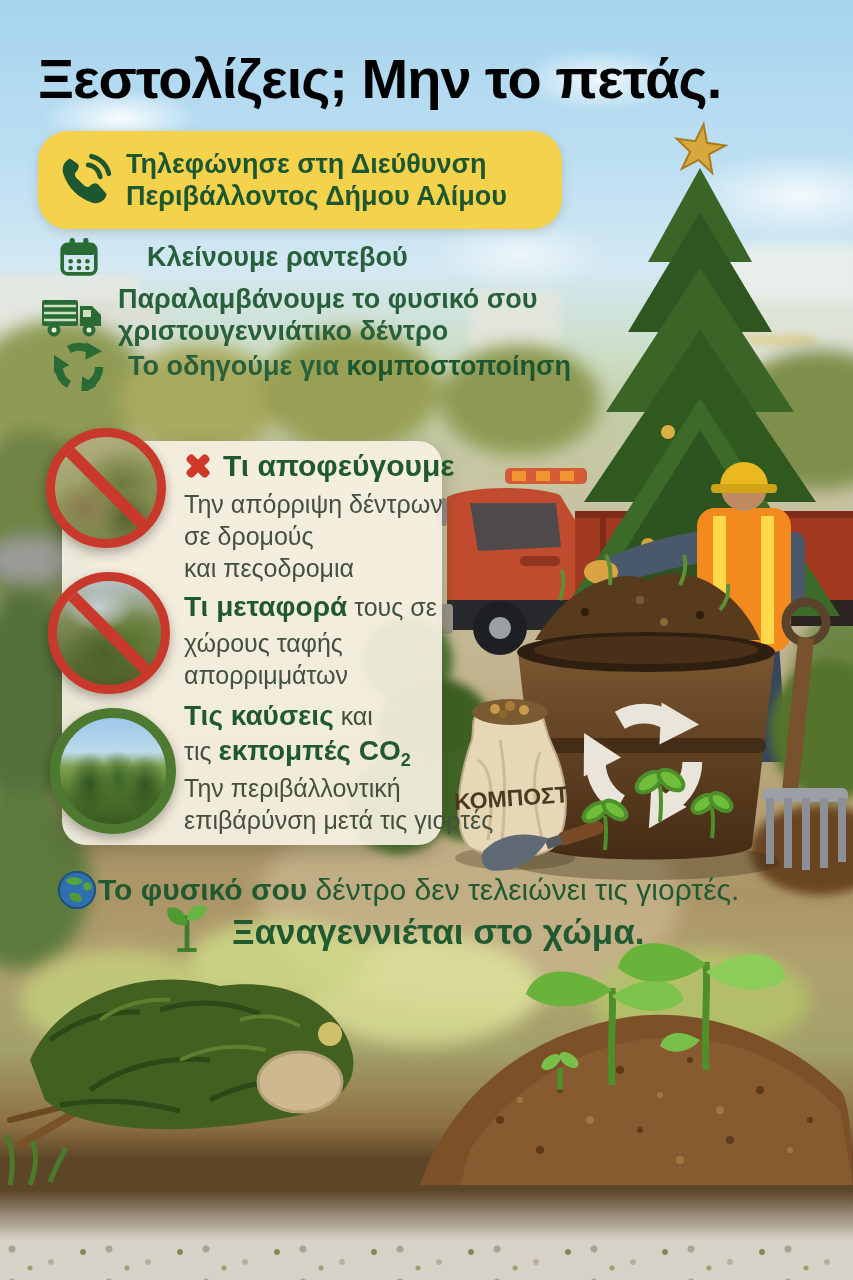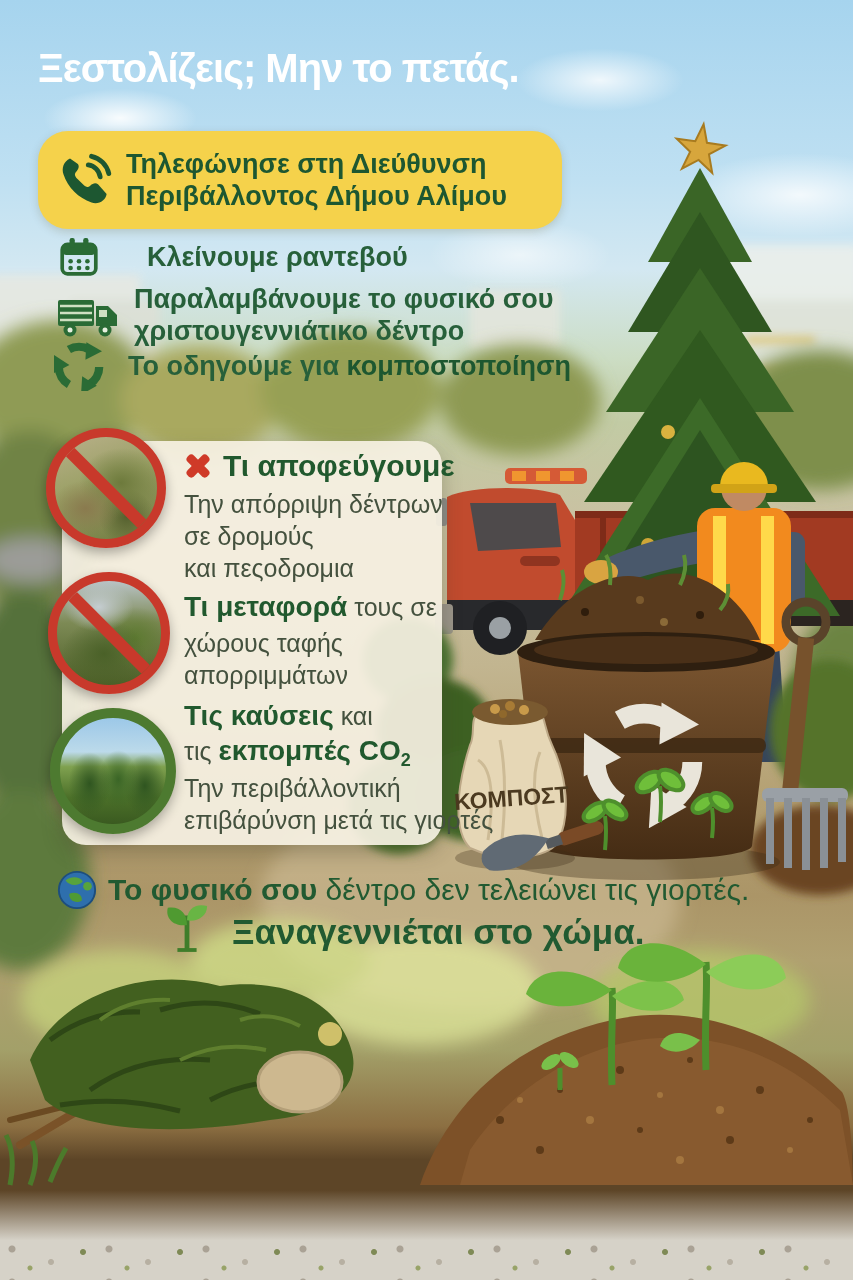--- a/index.html
+++ b/index.html
@@ -17,30 +17,30 @@
       radial-gradient(130px 50px at 520px 255px, rgba(255,255,255,.6), transparent 70%),
       linear-gradient(180deg,
         #a6d4ee 0%, #bfe0f2 14%, #d3e8f2 21%,
         #ccddc4 28%, #c2cba4 33%, #c9c2a2 40%,
         #c2b590 52%, #b5a173 62%, #ab9567 70%,
         #b0a070 75%, #a3a069 82%, #8c6f42 88%,
         #5d4527 90.6%, #5d4527 93%,
         #d6d2c8 96.9%, #d6d2c8 100%);}
 
   
-  .title{left:38px;top:46px;width:800px;font-size:40px;font-weight:800;
-    color:#ffffff;letter-spacing:-1px;}
+  .title{left:38px;top:46px;width:800px;font-size:56px;font-weight:800;
+    color:#000000;letter-spacing:-1px;}
   .badge{left:38px;top:131px;width:524px;height:98px;border-radius:30px;
     background:#f5d24b;display:flex;align-items:center;gap:14px;
     padding:0 18px;box-sizing:border-box;box-shadow:0 3px 10px rgba(80,60,0,.18);}
   .badge-text{font-size:27px;font-weight:700;color:#1d5731;line-height:1.2;}
   .step{display:flex;align-items:center;gap:14px;color:#27603a;}
   .step-label{font-size:27px;font-weight:600;color:#27603a;line-height:1.2;}
   .step1{left:58px;top:236px;gap:47px;}
-  .step2{left:56px;top:283px;align-items:center;}
+  .step2{left:40px;top:283px;align-items:center;}
   .step3{left:54px;top:341px;gap:24px;}
   .bold-green{font-weight:800;color:#1d5730;}
 
   
   .card{left:62px;top:441px;width:380px;height:404px;border-radius:24px;
     background:rgba(246,241,227,.92);box-shadow:0 8px 20px rgba(60,55,35,.3);}
   .circ{position:absolute;border-radius:50%;box-shadow:0 5px 12px rgba(0,0,0,.3);overflow:hidden;}
   .circ.red{border:9px solid #c8392b;}
   .circ.green{border:10px solid #4d7a30;}
   .circ .slash{position:absolute;left:-8%;top:50%;width:116%;height:12px;margin-top:-6px;
@@ -60,21 +60,21 @@
       radial-gradient(28px 42px at 55% 58%, #3a6526, transparent 70%),
       radial-gradient(30px 45px at 80% 64%, #2f5520, transparent 70%),
       linear-gradient(180deg,#9cc8e8 0%,#bcdaea 32%,#7fa14f 46%,#4c7029 75%,#3a5a20 100%);}
   .card-h{font-size:30px;font-weight:800;color:#21592e;}
   .card-h2{font-size:28px;font-weight:800;color:#21592e;}
   .card-body{font-size:25px;color:#44513e;}
   .h-avoid{left:183px;top:449px;display:flex;align-items:center;gap:10px;}
   .co2sub{font-size:18px;font-weight:800;color:#21592e;position:relative;top:6px;}
 
   
-  .m1{left:56px;top:869px;display:flex;align-items:center;gap:10px;}
+  .m1{left:56px;top:869px;display:flex;align-items:center;}
   .m1-text{font-size:30px;color:#215a31;font-weight:500;}
   .m2{left:164px;top:902px;display:flex;align-items:flex-end;gap:22px;}
   .m2-text{font-size:35px;font-weight:800;color:#215a31;}
 
   
   .banner{left:0;top:1183px;width:853px;height:57px;background:#2b511d;
     display:flex;align-items:center;justify-content:center;
     box-shadow:inset 0 4px 8px rgba(0,0,0,.25);}
   .banner-text{font-size:31px;font-weight:700;color:#f0e8cf;letter-spacing:.5px;}
   .banner-plant{position:absolute;right:22px;top:4px;}

